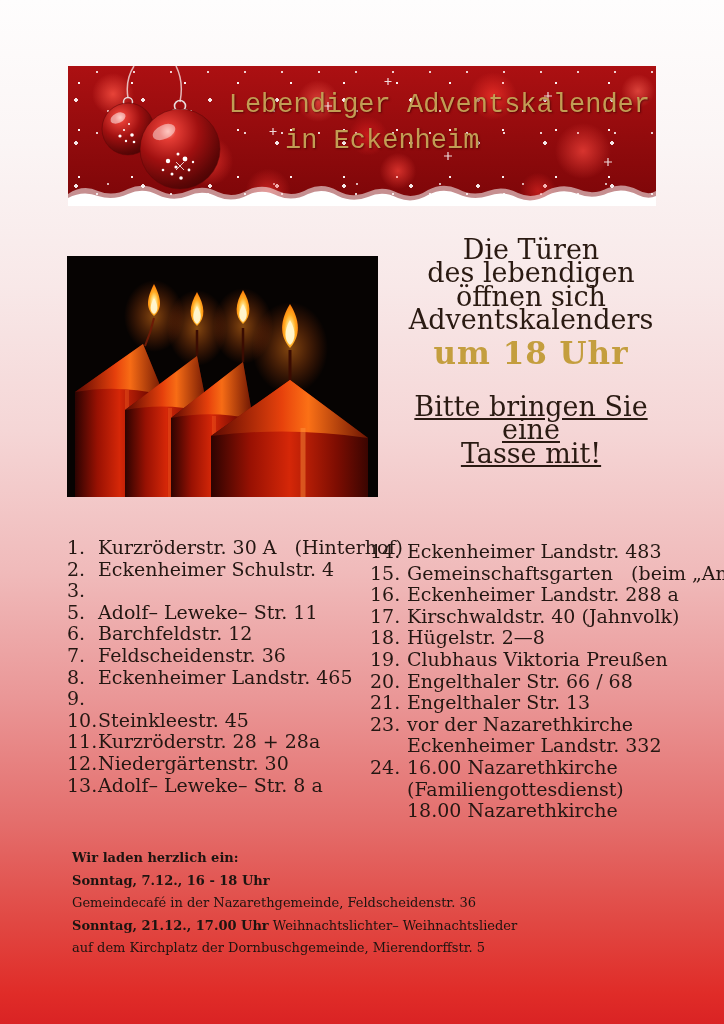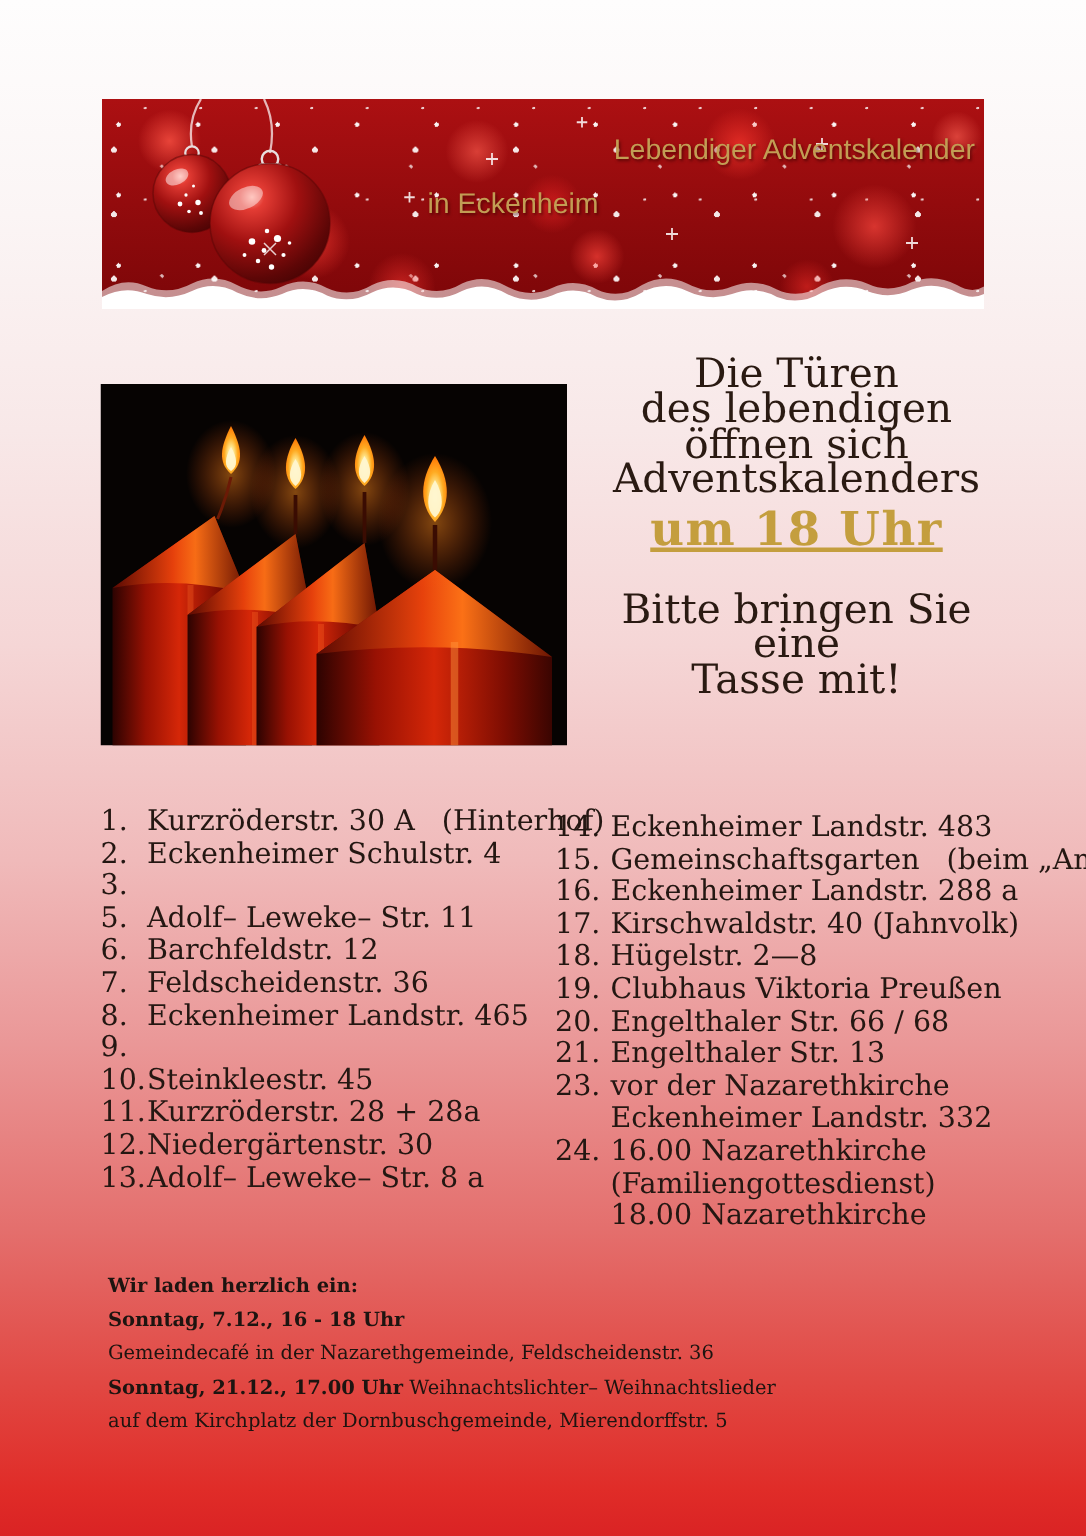--- a/index.html
+++ b/index.html
@@ -30,32 +30,32 @@
       radial-gradient(circle 2px   at 8px 34px,  rgba(255,255,255,.90) 98%, rgba(255,255,255,0) 100%),
       radial-gradient(circle 1.2px at 40px 45px, rgba(255,255,255,.70) 98%, rgba(255,255,255,0) 100%),
       linear-gradient(180deg,#ac1012 0%,#8e0a0c 60%,#7c0608 100%);
     background-size:auto,auto,auto,auto,auto,auto,auto,auto,auto,auto,
       53px 47px, 37px 61px, 67px 43px, 83px 73px, auto;
     background-repeat:no-repeat,no-repeat,no-repeat,no-repeat,no-repeat,no-repeat,no-repeat,no-repeat,no-repeat,no-repeat,
       repeat,repeat,repeat,repeat,no-repeat;
   }
   .banner-art{position:absolute;left:0;top:0;z-index:1;}
   .banner-title1,.banner-title2{
-    position:absolute;z-index:2;font-family:Liberation Sans, sans-serif;
-    font-size:19px;color:#c29d54;text-shadow:1px 1px 2px rgba(60,0,0,.65);white-space:nowrap;
+    position:absolute;z-index:2;font-family:Liberation Mono, monospace;
+    font-size:27px;color:#c29d54;text-shadow:1px 1px 2px rgba(60,0,0,.65);white-space:nowrap;
   }
   .banner-title1{right:6px;top:24px;}
   .banner-title2{left:217px;top:60px;}
   
   .candles{position:absolute;left:67px;top:256px;width:311px;height:241px;}
   
   .intro{position:absolute;left:385px;top:238px;width:292px;text-align:center;color:#2a1a12;}
   .intro-line{font-size:27px;line-height:23.3px;}
-  .intro-highlight{font-size:31px;line-height:34px;font-weight:bold;color:#c49e3e;margin-top:5px;letter-spacing:1px;text-decoration:underline;}
-  .intro-note{margin-top:25px;}
+  .intro-highlight{font-size:31px;line-height:34px;font-weight:bold;color:#c49e3e;margin-top:5px;letter-spacing:1px;}
+  .intro-note{margin-top:25px;text-decoration:underline;}
   
   .col-left{position:absolute;left:67px;top:537px;width:302px;}
   .col-right{position:absolute;left:370px;top:541px;width:352px;}
   .row{display:flex;font-size:19px;line-height:21.6px;color:#241712;white-space:nowrap;}
   .num{flex:0 0 31px;width:31px;}
   .col-right .num{flex:0 0 37px;width:37px;}
   .small{font-size:19px;margin-left:18px;}
   .small:empty{display:none;}
   .cont{display:block;}
   

